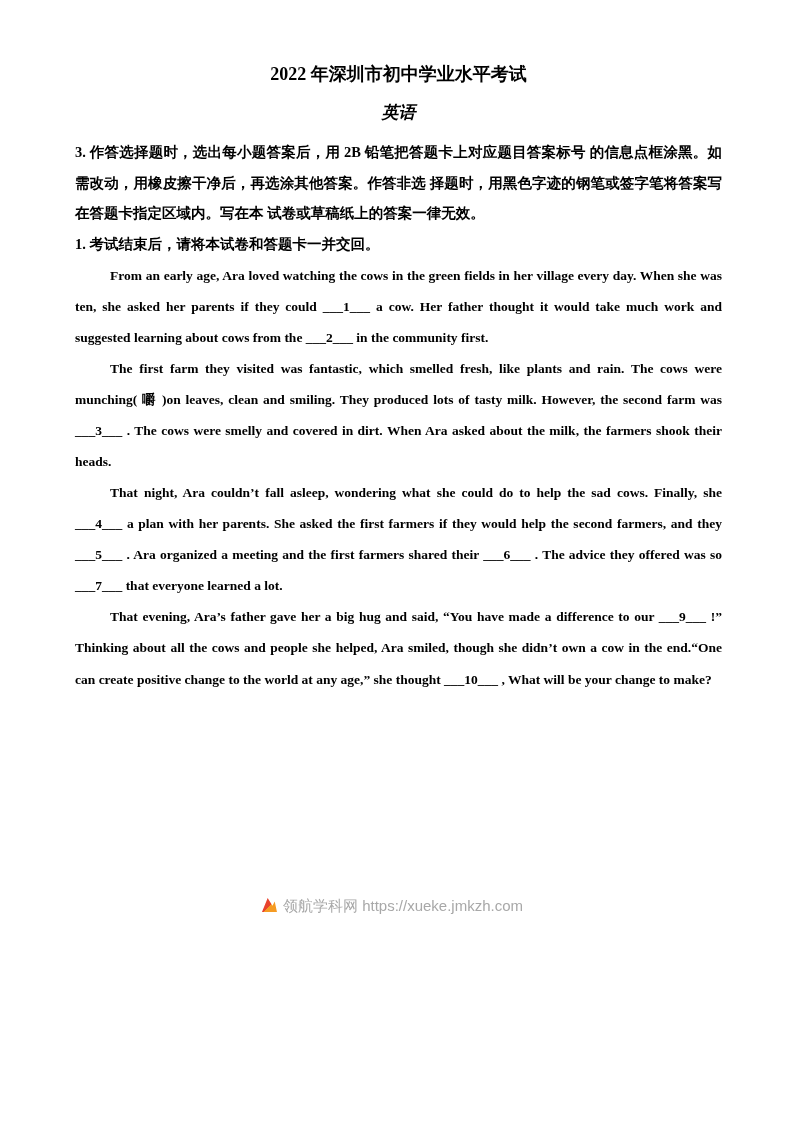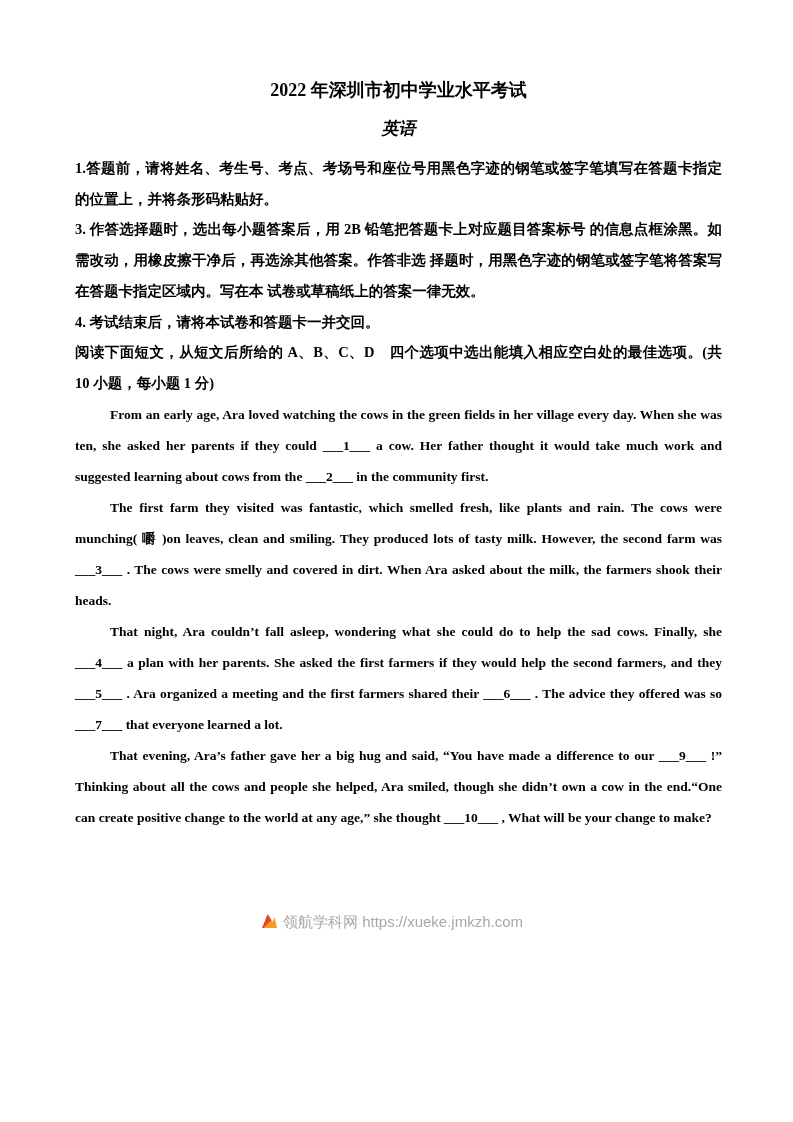--- a/index.html
+++ b/index.html
@@ -5,21 +5,21 @@
   * { margin: 0; padding: 0; box-sizing: border-box; }
   html, body { background: #ffffff; }
   body {
     font-family: "Liberation Serif", serif;
     color: #000000;
   }
   .page {
     position: relative;
     width: 793px;
     height: 938px;
-    margin: 16px auto;
+    margin: 0 auto;
     background: #ffffff;
     padding: 62px 71px 0 75px;
     overflow: hidden;
   }
   .title {
     text-align: center;
     font-size: 18px;
     font-weight: bold;
     line-height: 1.4;
     margin-bottom: 14px;
@@ -66,25 +66,23 @@
   }
 </style>
 </head>
 <body>
 
 <div class="page">
 
   <h1 class="title">2022 年深圳市初中学业水平考试</h1>
   <h2 class="subject">英语</h2>
 
-  <p class="cn">1.答题前，请将姓名、考生号、考点、考场号和座位号用黑色字迹的钢笔或签字笔填写在答题卡指定的位置上，并将条形码粘贴好。</p>
   <p class="cn">3. 作答选择题时，选出每小题答案后，用 2B 铅笔把答题卡上对应题目答案标号 的信息点框涂黑。如需改动，用橡皮擦干净后，再选涂其他答案。作答非选 择题时，用黑色字迹的钢笔或签字笔将答案写在答题卡指定区域内。写在本 试卷或草稿纸上的答案一律无效。</p>
-  <p class="cn">4. 考试结束后，请将本试卷和答题卡一并交回。</p>
+  <p class="cn">1. 考试结束后，请将本试卷和答题卡一并交回。</p>
 
-  <p class="cn">阅读下面短文，从短文后所给的 A、B、C、D　四个选项中选出能填入相应空白处的最佳选项。(共 10 小题，每小题 1 分)</p>
 
   <p class="en">From an early age, Ara loved watching the cows in the green fields in her village every day. When she was ten, she asked her parents if they could ___1___ a cow. Her father thought it would take much work and suggested learning about cows from the ___2___ in the community first.</p>
   <p class="en">The first farm they visited was fantastic, which smelled fresh, like plants and rain. The cows were munching( 嚼 )on leaves, clean and smiling. They produced lots of tasty milk. However, the second farm was ___3___ . The cows were smelly and covered in dirt. When Ara asked about the milk, the farmers shook their heads.</p>
   <p class="en">That night, Ara couldn’t fall asleep, wondering what she could do to help the sad cows. Finally, she ___4___ a plan with her parents. She asked the first farmers if they would help the second farmers, and they ___5___ . Ara organized a meeting and the first farmers shared their ___6___ . The advice they offered was so ___7___ that everyone learned a lot.</p>
   <p class="en">That evening, Ara’s father gave her a big hug and said, “You have made a difference to our ___9___ !” Thinking about all the cows and people she helped, Ara smiled, though she didn’t own a cow in the end.“One can create positive change to the world at any age,” she thought ___10___ , What will be your change to make?</p>
 
   <div class="footer">
     <span class="logo"></span><span>领航学科网 https://xueke.jmkzh.com</span>
   </div>
 

